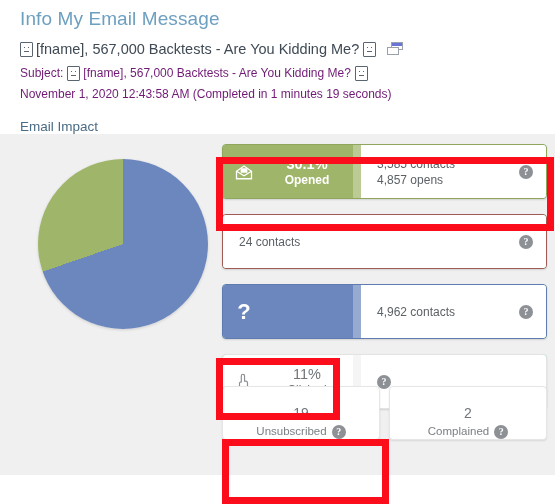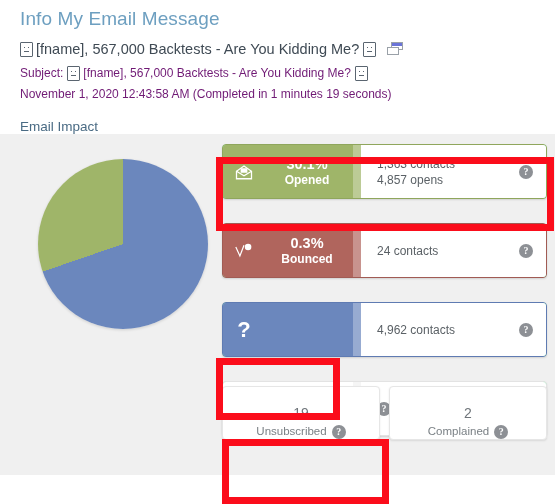--- a/index.html
+++ b/index.html
@@ -173,21 +173,21 @@
     left: 222px;
     top: 10px;
     width: 325px;
   }
   .stat-card {
     display: flex;
     align-items: stretch;
     height: 53px;
     background: #86efac;
     border-radius: 4px;
-    margin-bottom: 24px;
+    margin-bottom: 15px;
     overflow: hidden;
     box-shadow: 0 1px 2px rgba(0,0,0,0.13);
     justify-content: space-between;
   }
   .stat-left {
     width: 138px;
     display: flex;
     align-items: center;
     flex: 0 0 auto;
     position: relative;
@@ -373,40 +373,28 @@
             <rect x="7.5" y="7" width="9" height="6" fill="#ffffff" stroke="none"></rect>
           </svg>
         </div>
         <div class="stat-nums">
           <div class="stat-pct">30.1%</div>
           <div class="stat-name">Opened</div>
         </div>
       </div>
       <div class="stat-right">
         <div>
-          <div class="stat-detail">1,363 contacts</div>
+          <div class="stat-detail">3,585 contacts</div>
           <div class="stat-detail">4,857 opens</div>
         </div>
         <span class="help-icon">?</span>
       </div>
     </div>
 
     <div class="stat-card card-bounced">
-      <div class="stat-left">
-        <div class="stat-icon">
-          <svg class="ico-svg" width="20" height="18" viewBox="0 0 24 22" fill="none" stroke="#ffffff" stroke-width="1.5">
-            <path d="M2 6 L7 17 L12 4"></path>
-            <circle cx="17" cy="6" r="4" fill="#ffffff" stroke="none"></circle>
-          </svg>
-        </div>
-        <div class="stat-nums">
-          <div class="stat-pct">0.3%</div>
-          <div class="stat-name">Bounced</div>
-        </div>
-      </div>
       <div class="stat-right">
         <div>
           <div class="stat-detail">24 contacts</div>
         </div>
         <span class="help-icon">?</span>
       </div>
     </div>
 
     <div class="stat-card card-noinfo">
       <div class="stat-left">

